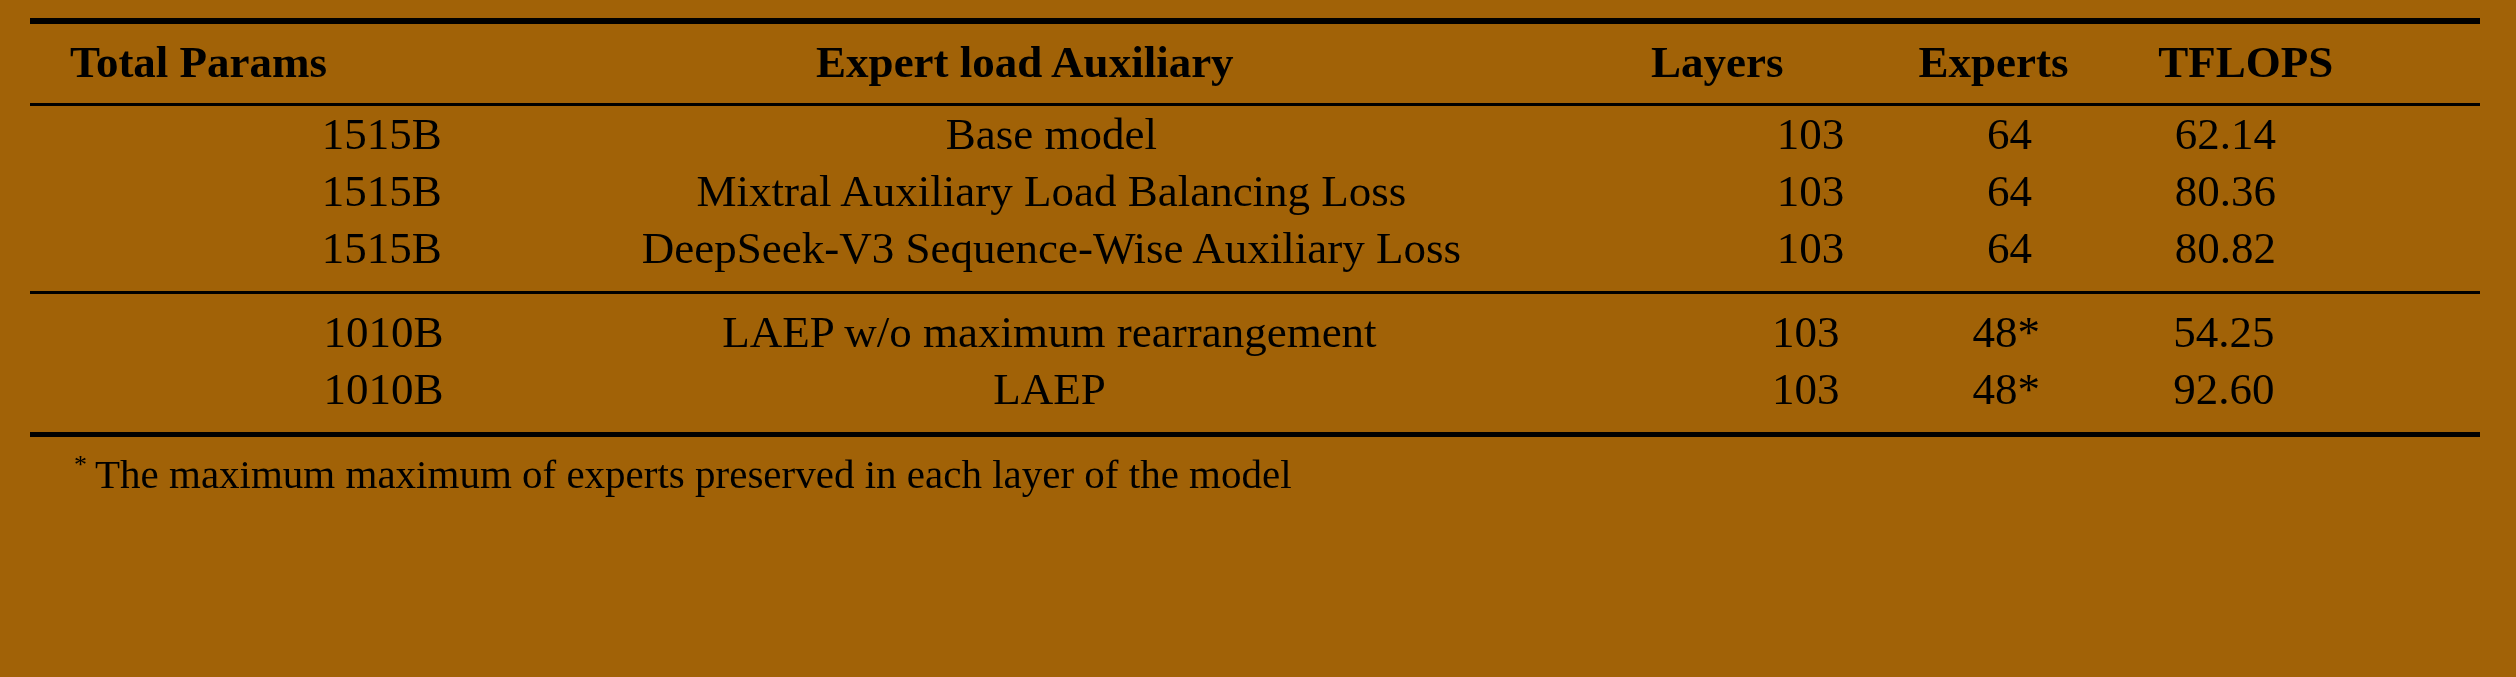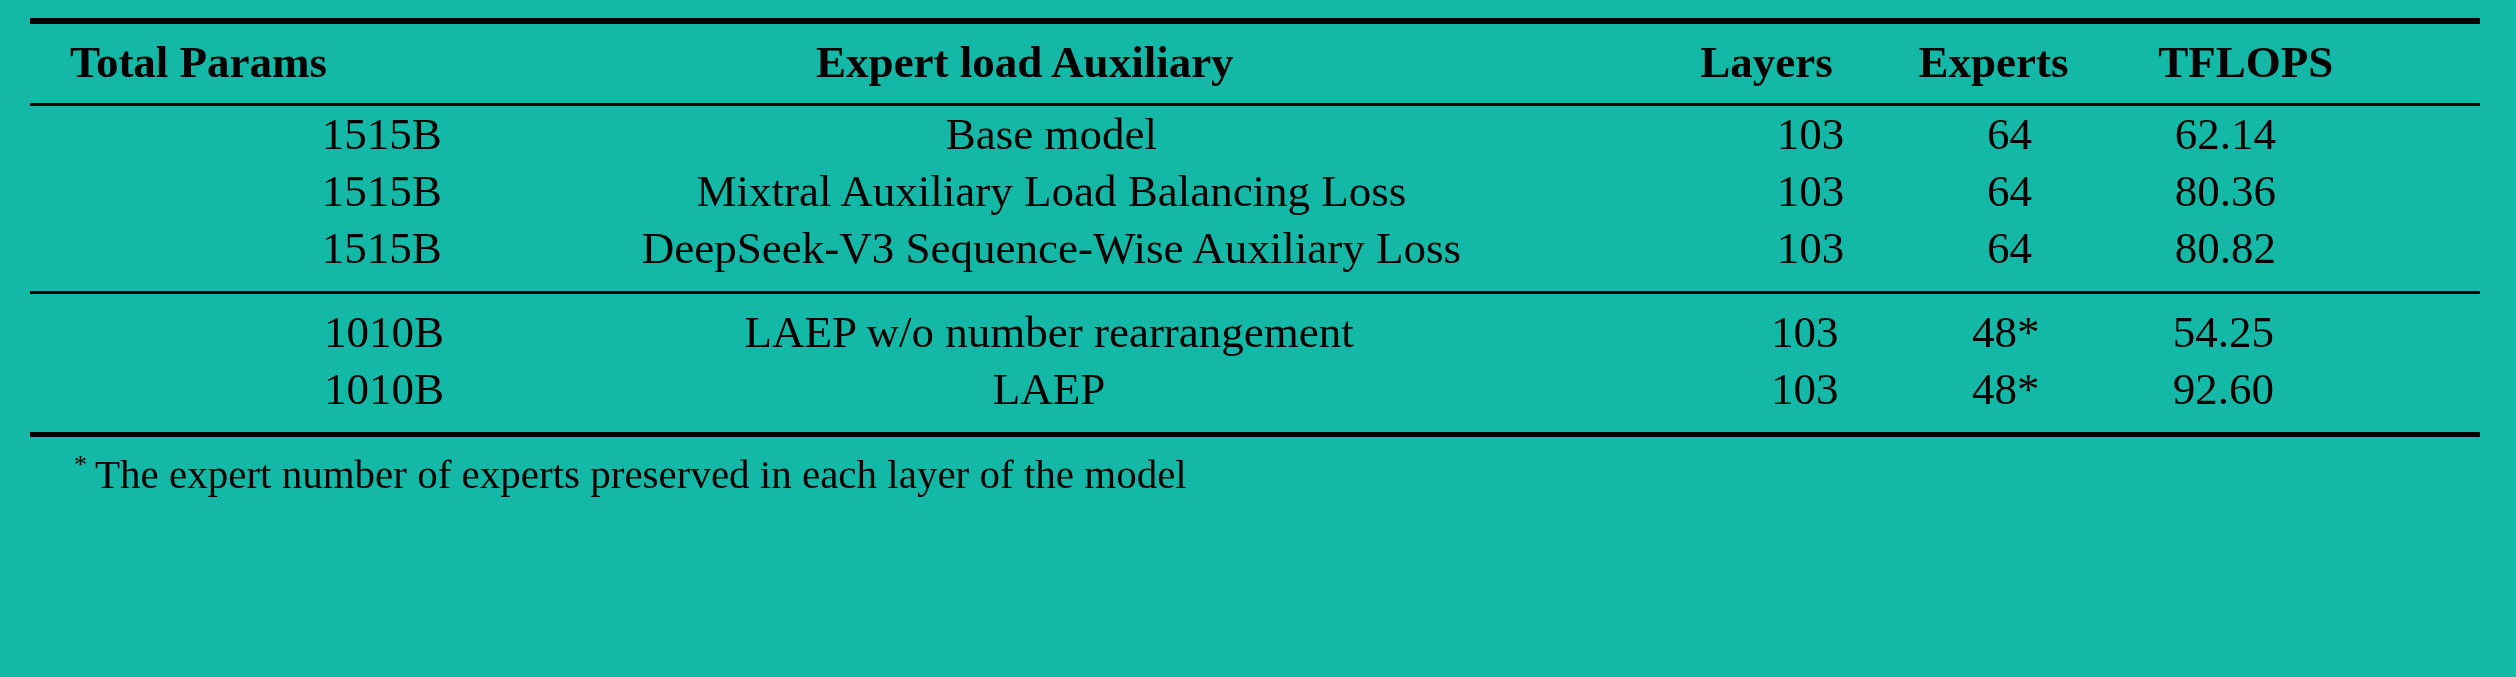--- a/index.html
+++ b/index.html
@@ -11,21 +11,21 @@
     width: 2516px;
     height: 677px;
     font-family: "Liberation Serif", serif;
     color: #000000;
     overflow: hidden;
   }
   .sheet {
     position: relative;
     width: 2516px;
     height: 677px;
-    background: #14b8a6;
+    background: #a16207;
   }
   .table-wrap {
     position: absolute;
     left: 30px;
     top: 18px;
     width: 2450px;
   }
   table.paper-table {
     border-collapse: collapse;
     width: 2450px;
@@ -60,21 +60,21 @@
   }
   
   .col-params   { width: 390px;  text-align: right;   padding-left: 40px; }
   .col-balance  { width: 1120px; text-align: center;   padding-left: 60px; }
   .col-layers   { width: 230px;  text-align: right;   padding-left: 24px; }
   .col-experts  { width: 300px;  text-align: center;   padding-left: 24px; }
   .col-tflops   { width: 320px;  text-align: left;   padding-left: 24px; margin-top: 20px; }
 
   thead th.col-params  { text-align: left;  padding-left: 40px; }
   thead th.col-balance { text-align: center; padding-left: 0; }
-  thead th.col-layers  { text-align: right;  padding-left: 14px; }
+  thead th.col-layers  { text-align: center;  padding-left: 14px; }
   thead th.col-experts { text-align: center;  padding-left: 10px; }
   thead th.col-tflops  { text-align: left;  padding-left: 14px; }
 
   .group-gap td { padding-top: 16px; }
 
   .footnote {
     margin-top: 14px;
     font-size: 41px;
     padding-left: 44px;
     line-height: 1.1;
@@ -132,35 +132,35 @@
         </tr>
       </tbody>
     </table>
 
     <div class="rule-mid" style="margin-top:14px;"></div>
 
     <table class="paper-table">
       <tbody>
         <tr class="group-gap">
           <td class="col-params">1010B</td>
-          <td class="col-balance">LAEP w/o number rearrangement</td>
+          <td class="col-balance">LAEP w/o maximum rearrangement</td>
           <td class="col-layers">103</td>
           <td class="col-experts">48*</td>
           <td class="col-tflops">54.25</td>
         </tr>
         <tr>
           <td class="col-params">1010B</td>
           <td class="col-balance">LAEP</td>
           <td class="col-layers">103</td>
           <td class="col-experts">48*</td>
           <td class="col-tflops">92.60</td>
         </tr>
       </tbody>
     </table>
 
     <div class="rule-bottom" style="margin-top:14px;"></div>
 
     <div class="footnote">
-      <span class="mark">*</span><span>The expert number of experts preserved in each layer of the model</span>
+      <span class="mark">*</span><span>The maximum maximum of experts preserved in each layer of the model</span>
     </div>
 
   </div>
 </div>
 
 </body></html>

